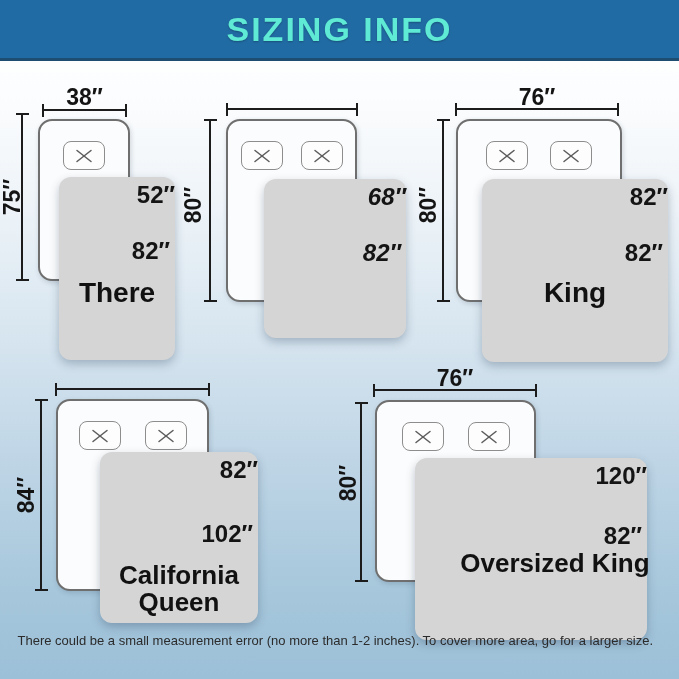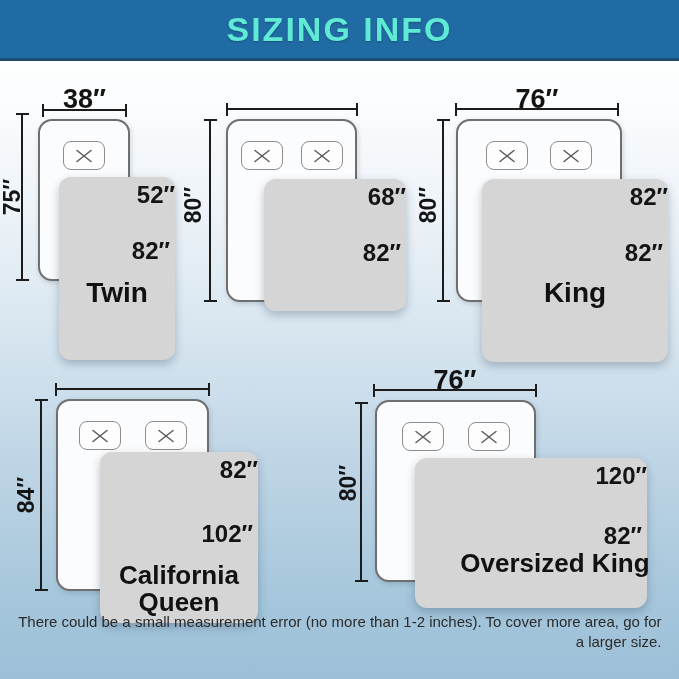--- a/index.html
+++ b/index.html
@@ -27,21 +27,21 @@
     display:flex;align-items:center;justify-content:center;
   }
   .header-title{
     color:#5eead4;font-size:34px;font-weight:700;letter-spacing:2px;
     text-shadow:0 1px 2px rgba(0,0,0,.25);
   }
   
   .card{position:absolute;inset:0;pointer-events:none;}
   .top-label{
     position:absolute;text-align:center;
-    font-size:27px;font-weight:700;color:var(--text);
+    font-size:23px;font-weight:700;color:var(--text);
   }
   .h-arrow{
     position:absolute;height:13px;
     border-left:2px solid var(--line);border-right:2px solid var(--line);
   }
   .h-arrow::before{
     content:"";position:absolute;left:0;right:0;top:5px;height:2px;background:var(--line);
   }
   .v-arrow{
     position:absolute;width:13px;
@@ -90,21 +90,21 @@
   .c1 .side-label{left:-23px;top:185px;}
   .c1 .bed{left:38px;top:119px;width:92px;height:162px;}
   .c1 .blanket{left:59px;top:177px;width:116px;height:183px;}
   .c1 .size-name{top:101px;}
   
   .c2 .top-label{left:226px;top:84px;width:132px;}
   .c2 .h-arrow{left:226px;top:103px;width:132px;}
   .c2 .v-arrow{left:204px;top:119px;height:183px;}
   .c2 .side-label{left:158px;top:193px;}
   .c2 .bed{left:226px;top:119px;width:131px;height:183px;gap:18px;}
-  .c2 .blanket{left:264px;top:179px;width:142px;height:132px;}
+  .c2 .blanket{left:264px;top:179px;width:142px;height:159px;font-style:italic;}
   .c2 .size-name{top:99px;}
   
   .c3 .top-label{left:455px;top:84px;width:164px;}
   .c3 .h-arrow{left:455px;top:103px;width:164px;}
   .c3 .v-arrow{left:437px;top:119px;height:183px;}
   .c3 .side-label{left:393px;top:193px;}
   .c3 .bed{left:456px;top:119px;width:166px;height:183px;gap:22px;}
   .c3 .blanket{left:482px;top:179px;width:186px;height:183px;}
   .c3 .size-name{top:99px;}
   
@@ -115,28 +115,28 @@
   .c4 .bed{left:56px;top:399px;width:153px;height:192px;gap:24px;}
   .c4 .blanket{left:100px;top:452px;width:158px;height:171px;}
   .c4 .blanket-h{top:68px;}
   .c4 .size-name{top:110px;font-size:26px;}
   
   .c5 .top-label{left:373px;top:365px;width:164px;}
   .c5 .h-arrow{left:373px;top:384px;width:164px;}
   .c5 .v-arrow{left:355px;top:402px;height:180px;}
   .c5 .side-label{left:313px;top:471px;}
   .c5 .bed{left:375px;top:400px;width:161px;height:182px;gap:24px;}
-  .c5 .blanket{left:415px;top:458px;width:232px;height:150px;}
+  .c5 .blanket{left:415px;top:458px;width:232px;height:182px;}
   .c5 .blanket-h{top:64px;}
   .c5 .size-name{top:92px;font-size:26px;margin-left:24px;}
   
   .footer{
-    position:absolute;top:612px;left:50%;transform:translateX(-50%);
-    width:644px;text-align:right;
-    font-size:15px;line-height:1.35;color:#2b2b2b;
+    position:absolute;top:632px;left:50%;transform:translateX(-50%);
+    width:644px;text-align:left;
+    font-size:13px;line-height:1.35;color:#2b2b2b;
   }
 </style>
 </head>
 <body>
 
 <div class="stage">
 
   <div class="header">
     <span class="header-title">SIZING INFO</span>
   </div>
@@ -150,21 +150,21 @@
       <div class="pillow">
         <svg class="x-mark" viewBox="0 0 22 16" width="22" height="16">
             <line x1="4" y1="2.5" x2="18" y2="13.5"></line>
             <line x1="18" y1="2.5" x2="4" y2="13.5"></line>
           </svg>
       </div>
     </div>
     <div class="blanket">
       <span class="blanket-w">52″</span>
       <span class="blanket-h">82″</span>
-      <span class="size-name">Twin</span>
+      <span class="size-name">There</span>
     </div>
   </section>
 
   <section class="card c2">
     <div class="h-arrow"></div>
     <div class="v-arrow"></div>
     <span class="side-label">80″</span>
     <div class="bed">
       <div class="pillow">
         <svg class="x-mark" viewBox="0 0 22 16" width="22" height="16">

